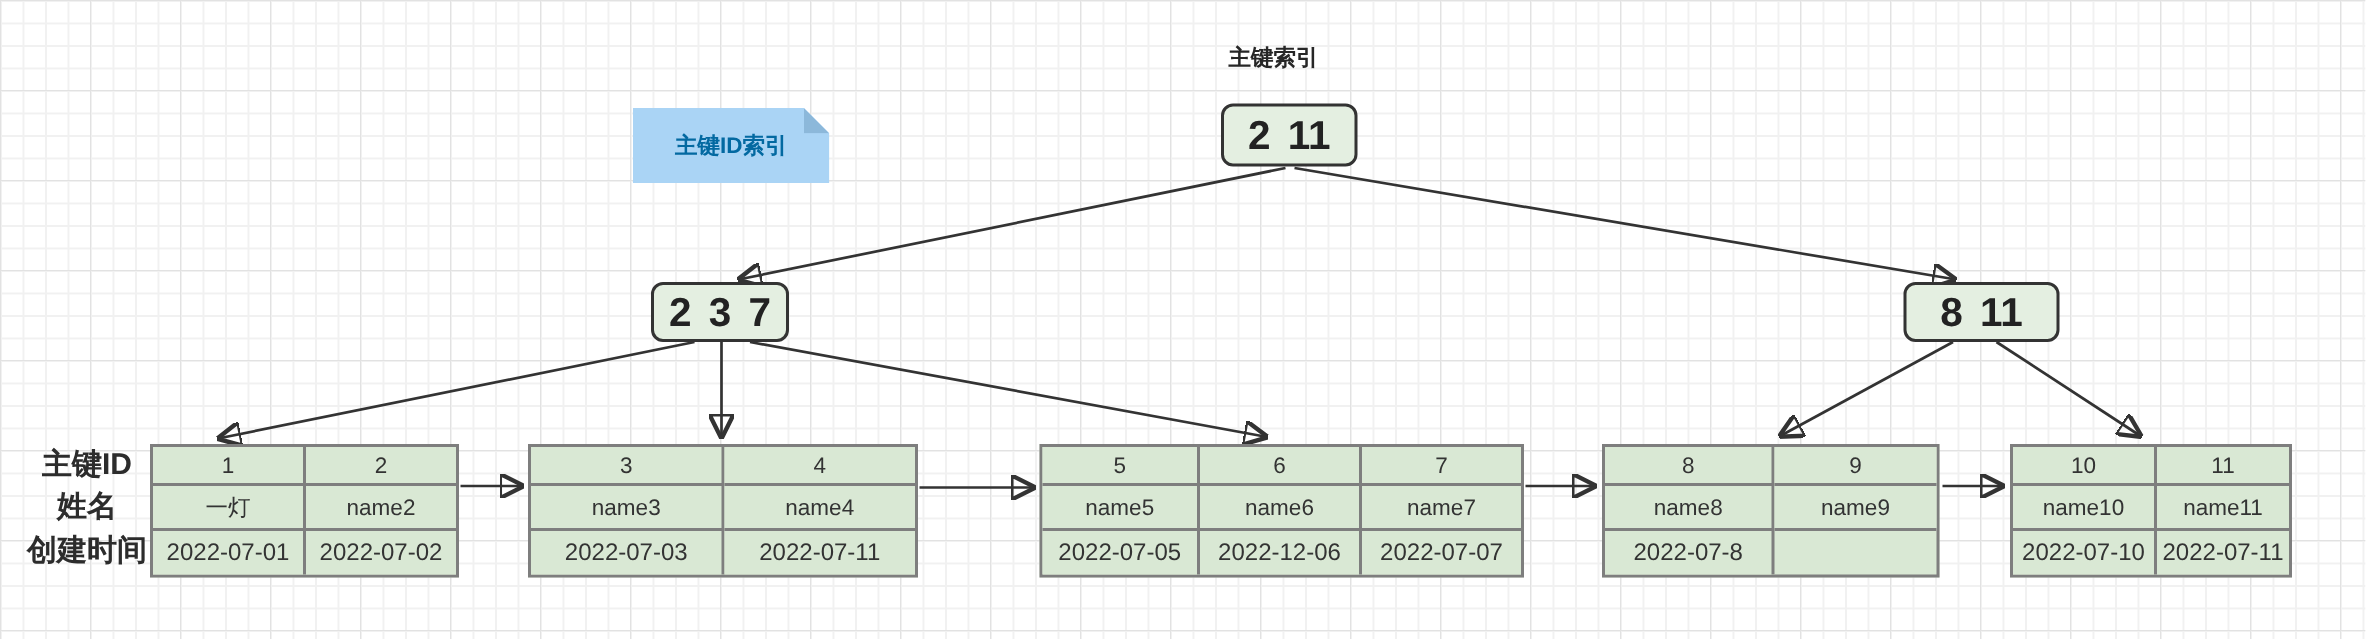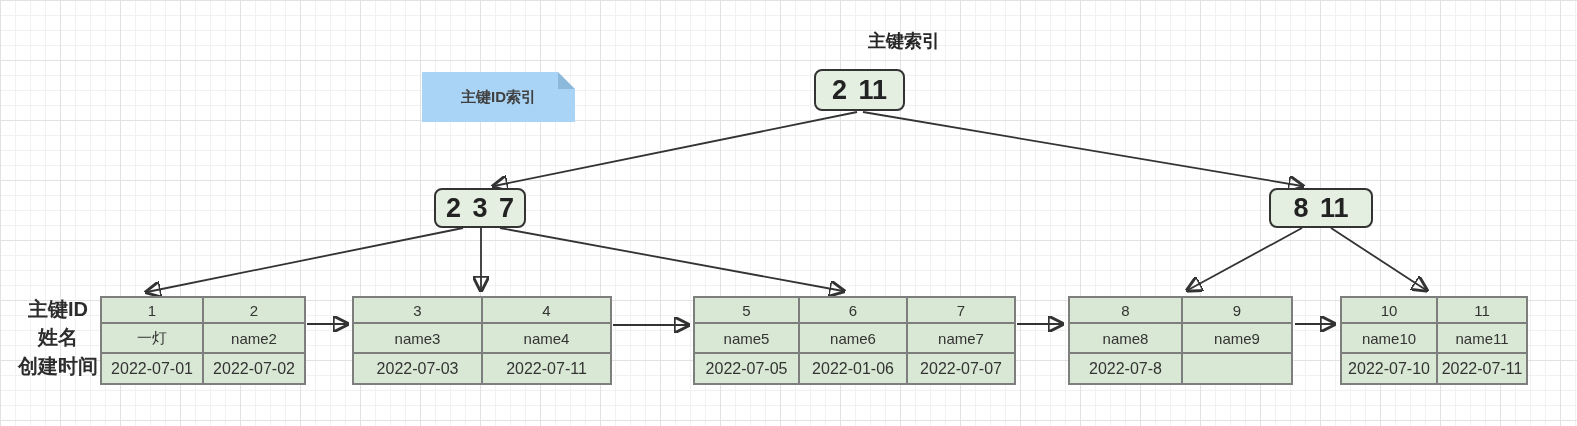--- a/index.html
+++ b/index.html
@@ -11,37 +11,37 @@
       linear-gradient(#e2e2e2 1px, transparent 1px),
       linear-gradient(90deg, #e2e2e2 1px, transparent 1px),
       linear-gradient(#f1f1f1 1px, transparent 1px),
       linear-gradient(90deg, #f1f1f1 1px, transparent 1px);
     background-size:60px 60px,60px 60px,15px 15px,15px 15px;
   }
   .edges{position:absolute;left:0;top:0;z-index:2;}
   .edges path{stroke:#333333;stroke-width:1.8;fill:none;}
   .title{
     position:absolute;left:758px;top:29px;width:182px;z-index:3;
-    text-align:right;font-size:18px;font-weight:600;color:#262626;
+    text-align:center;font-size:15px;font-weight:600;color:#262626;
   }
   .node{
     position:absolute;z-index:3;box-sizing:border-box;
     background:#e4efe1;border:2.5px solid #333333;border-radius:8px;
     display:flex;align-items:center;justify-content:center;
     font-size:27px;font-weight:700;color:#222222;word-spacing:4px;
   }
   .node-root{left:814px;top:69px;width:91px;height:42px;}
   .node-left{left:434px;top:188px;width:92px;height:40px;}
   .node-right{left:1269px;top:188px;width:104px;height:40px;}
   .note{
-    position:absolute;left:422px;top:72px;width:153px;height:50px;z-index:3;
+    position:absolute;left:422px;top:72px;width:131px;height:50px;z-index:3;
     background:#aad4f5;
     clip-path:polygon(0 0, calc(100% - 17px) 0, 100% 17px, 100% 100%, 0 100%);
     display:flex;align-items:center;justify-content:center;
-    font-size:15px;font-weight:600;color:#404040;
+    font-size:15px;font-weight:600;color:#0369a1;
   }
   .note-fold{
     position:absolute;top:0;right:0;width:17px;height:17px;
     background:#8cb8da;clip-path:polygon(0 0, 100% 100%, 0 100%);
   }
   .rowlabel{
     position:absolute;left:8px;width:100px;z-index:3;
     display:flex;align-items:center;justify-content:center;
     font-size:20px;font-weight:600;color:#2c2c2c;
   }
@@ -126,21 +126,21 @@
   </div>
 
   <div class="leaf" style="left:693px;width:323px;grid-template-columns:105px 108px 106px;">
     <div class="cell">5</div>
     <div class="cell">6</div>
     <div class="cell lc">7</div>
     <div class="cell">name5</div>
     <div class="cell">name6</div>
     <div class="cell lc">name7</div>
     <div class="cell date lr">2022-07-05</div>
-    <div class="cell date lr">2022-01-06</div>
+    <div class="cell date lr">2022-12-06</div>
     <div class="cell date lc lr">2022-07-07</div>
   </div>
 
   <div class="leaf" style="left:1068px;width:225px;grid-template-columns:113px 108px;">
     <div class="cell">8</div>
     <div class="cell lc">9</div>
     <div class="cell">name8</div>
     <div class="cell lc">name9</div>
     <div class="cell date lr">2022-07-8</div>
   </div>

